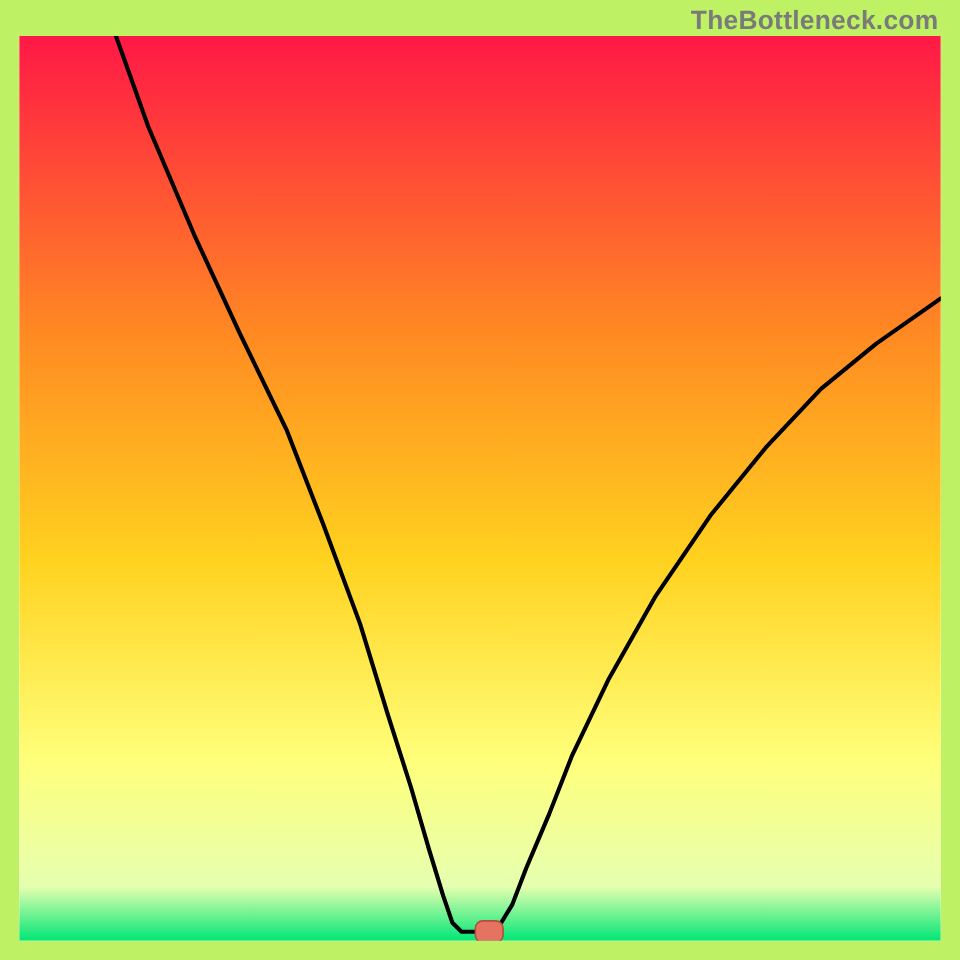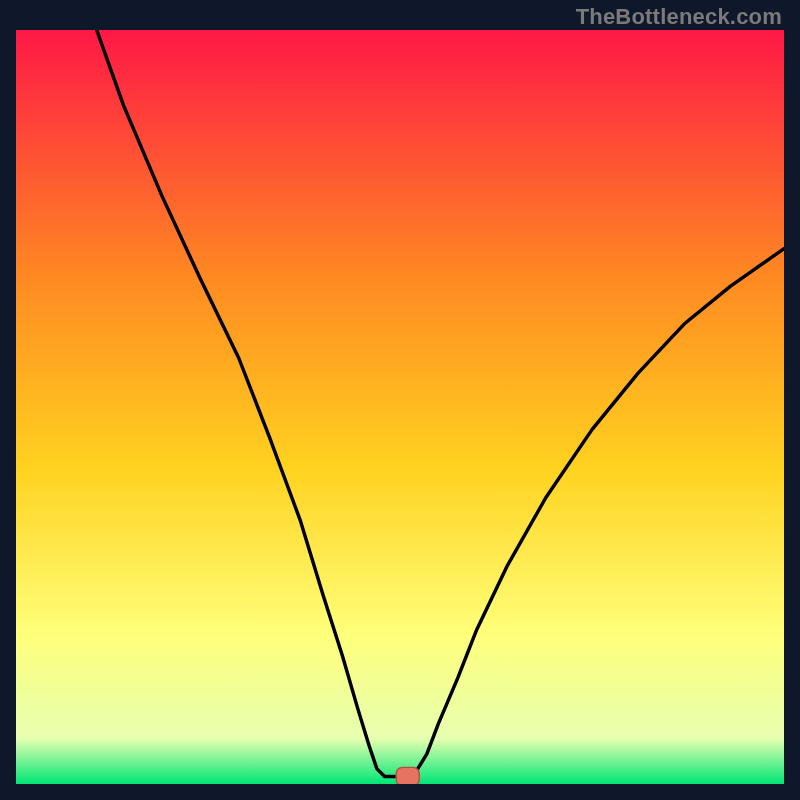--- a/index.html
+++ b/index.html
@@ -7,21 +7,21 @@
     padding: 0;
     width: 800px;
     height: 800px;
     background: #000000;
     overflow: hidden;
   }
   .outer {
     position: relative;
     width: 800px;
     height: 800px;
-    background: #0f172a;
+    background: #bef264;
   }
   .watermark {
     position: absolute;
     top: 4px;
     right: 18px;
     font-family: Arial, Helvetica, sans-serif;
     font-size: 22px;
     font-weight: 600;
     color: #7a7a7a;
     letter-spacing: 0.2px;

